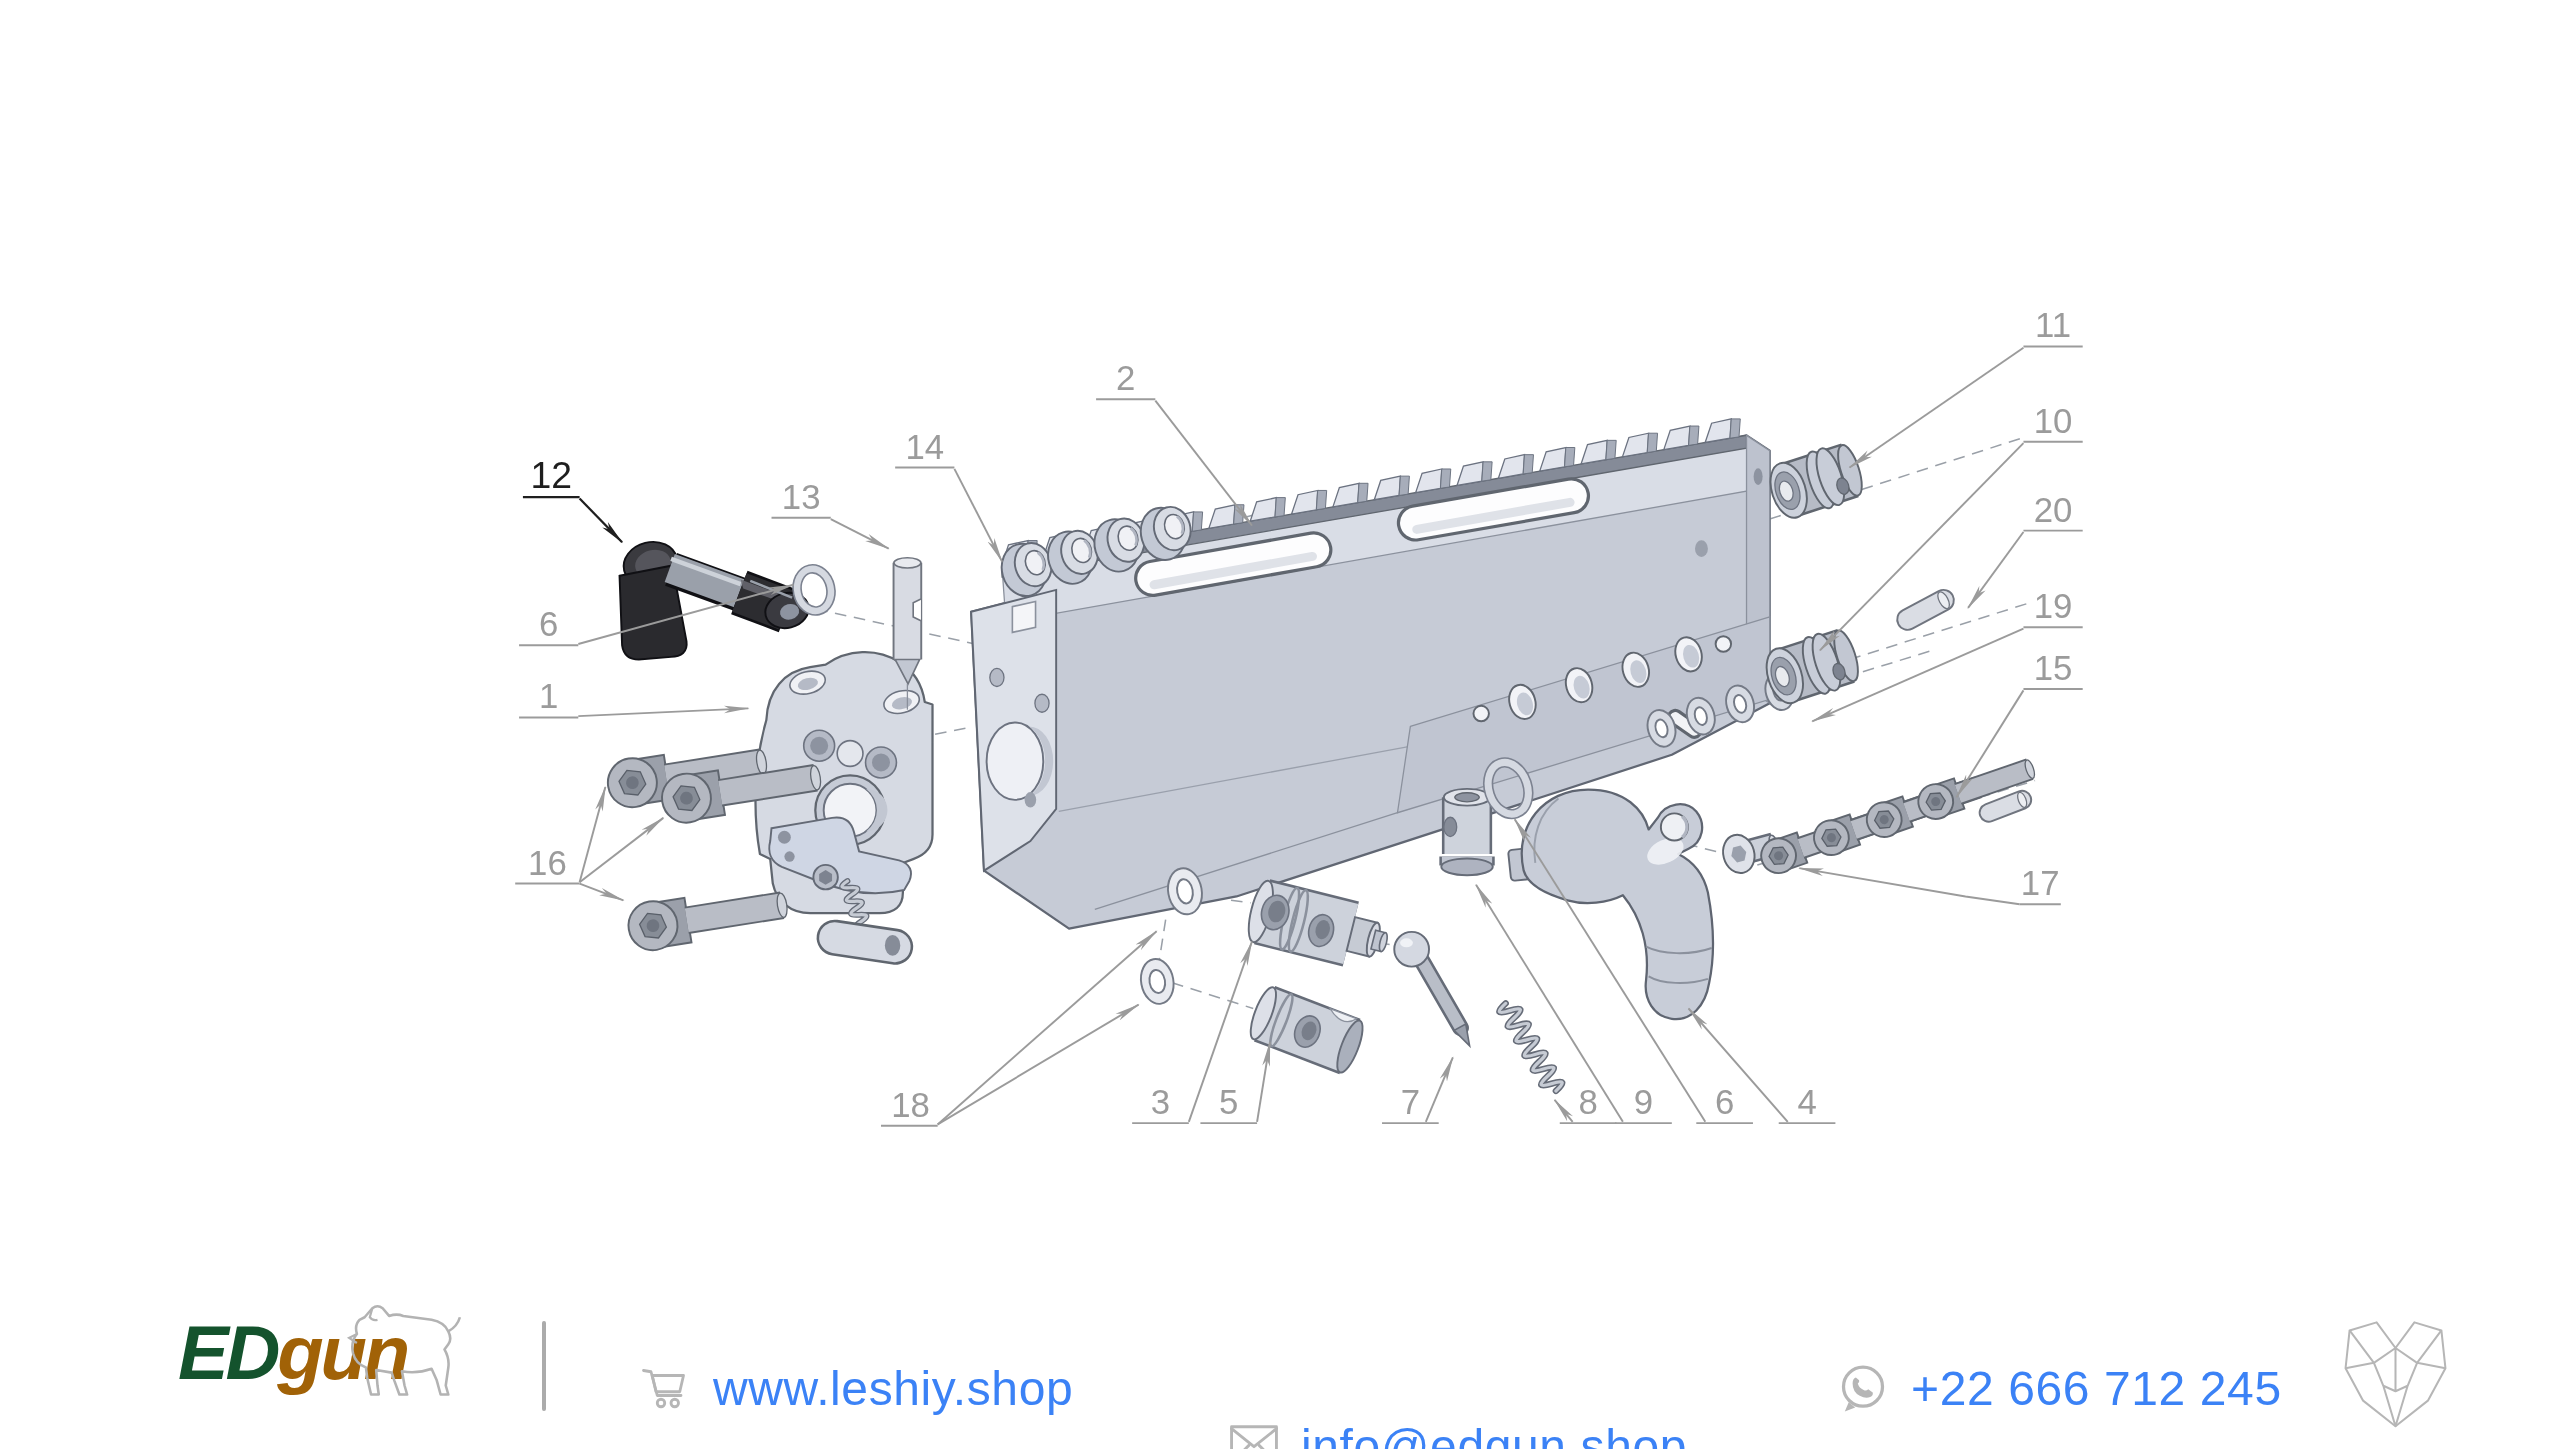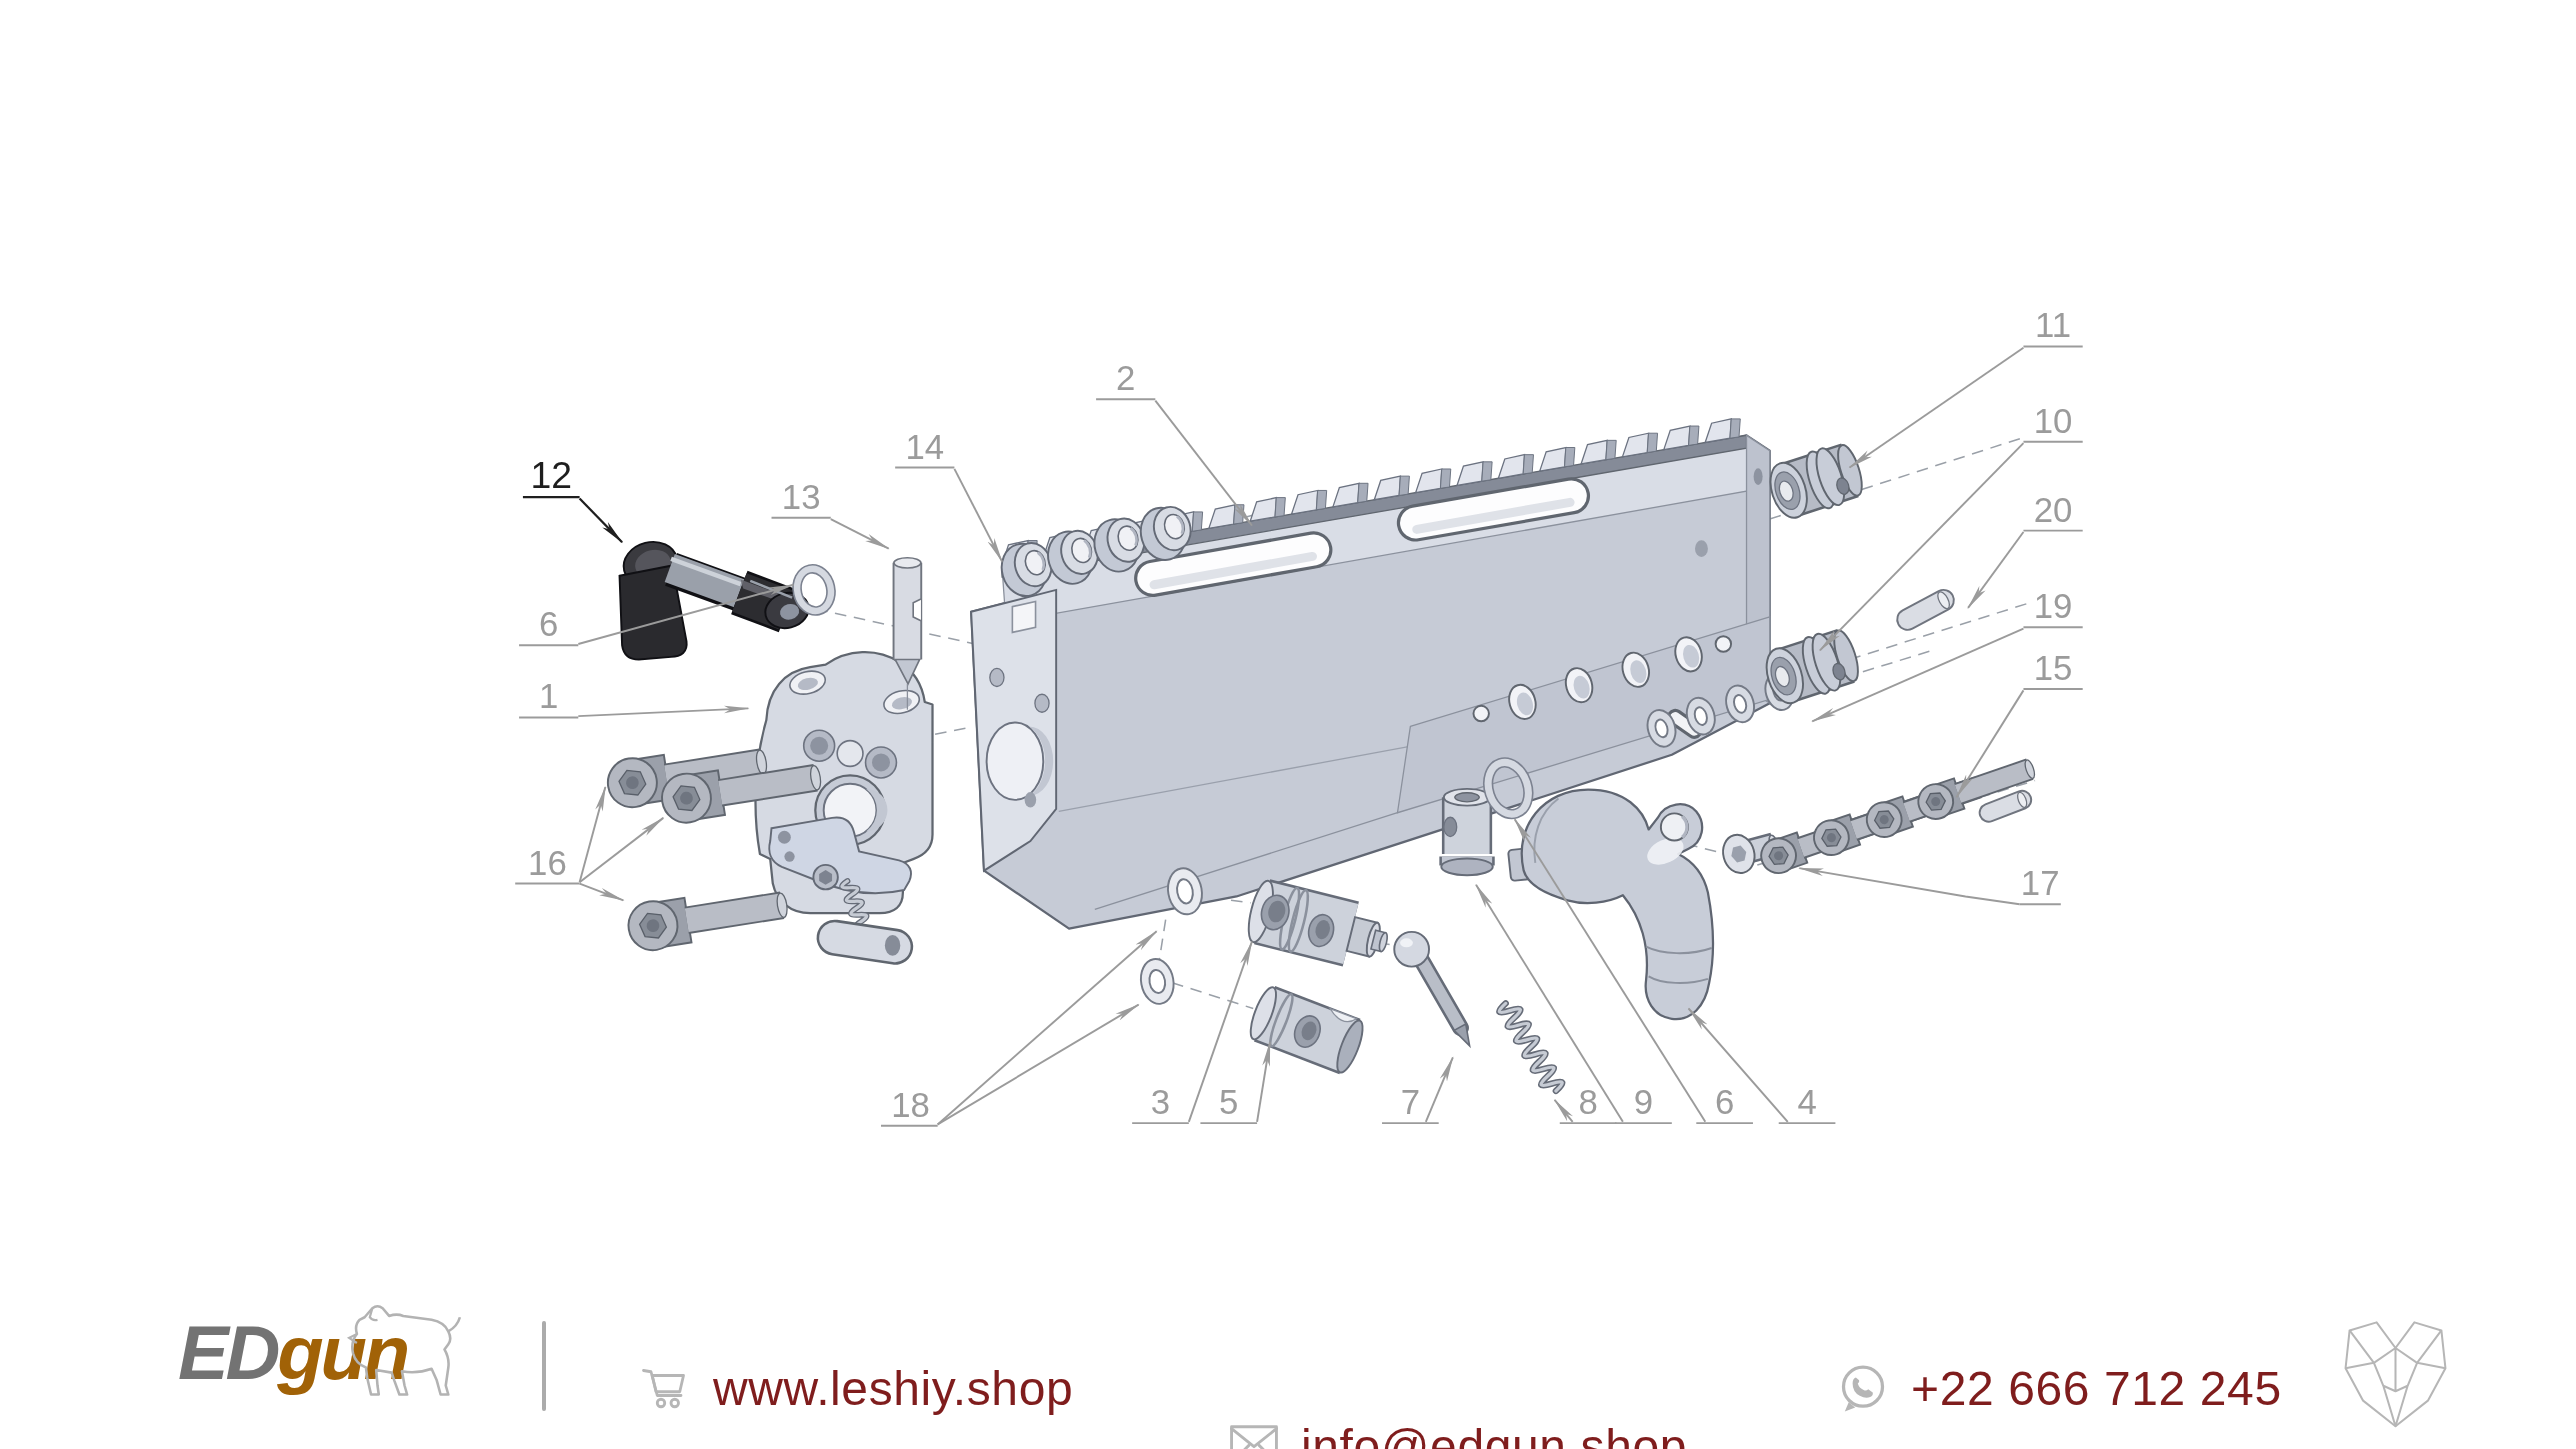--- a/index.html
+++ b/index.html
@@ -7,25 +7,25 @@
         font-family:"Liberation Sans",sans-serif;}
   #diagram{position:absolute;left:0;top:0;}
   .callout-num{font-family:"Liberation Sans","DejaVu Sans",sans-serif;font-size:54px;fill:#9b9b9b;text-anchor:middle;}
   .callout-num.dark{fill:#1e1e1e;font-size:58px;}
   .lead{stroke:#9b9b9b;stroke-width:3;fill:none;}
   .lead.dark{stroke:#1f1f1f;stroke-width:3.5;}
   .ul{stroke:#9b9b9b;stroke-width:3;}
   .ul.dark{stroke:#1f1f1f;stroke-width:3.5;}
   .dash{stroke:#9aa0a8;stroke-width:2.4;fill:none;stroke-dasharray:18 12;}
   .footer-item{position:absolute;display:flex;align-items:center;gap:22px;height:84px;
-               color:#7f1d1d;font-size:48px;letter-spacing:0.6px;}
+               color:#3b82f6;font-size:48px;letter-spacing:0.6px;}
   .footer-item svg{flex:0 0 auto;}
   #brand-text{position:absolute;left:178px;top:1315px;font-size:76px;line-height:1;
               font-style:italic;font-weight:bold;letter-spacing:-3.2px;white-space:nowrap;}
-  #brand-ed{color:#737373;margin-top:19px;}
+  #brand-ed{color:#14532d;margin-top:19px;}
   #brand-gun{color:#a16207;}
   #footer-divider{position:absolute;left:542px;top:1321px;width:3.9px;height:90px;background:#ababab;border-radius:1.9px;}
   .iconsvg{stroke:#b6b6b6;fill:none;stroke-width:4.5;stroke-linecap:round;stroke-linejoin:round;}
 </style>
 </head>
 <body>
 
 <div class="page">
 
 <svg id="diagram" width="2576" height="1449" viewBox="0 0 4000 2250" xmlns="http://www.w3.org/2000/svg">

